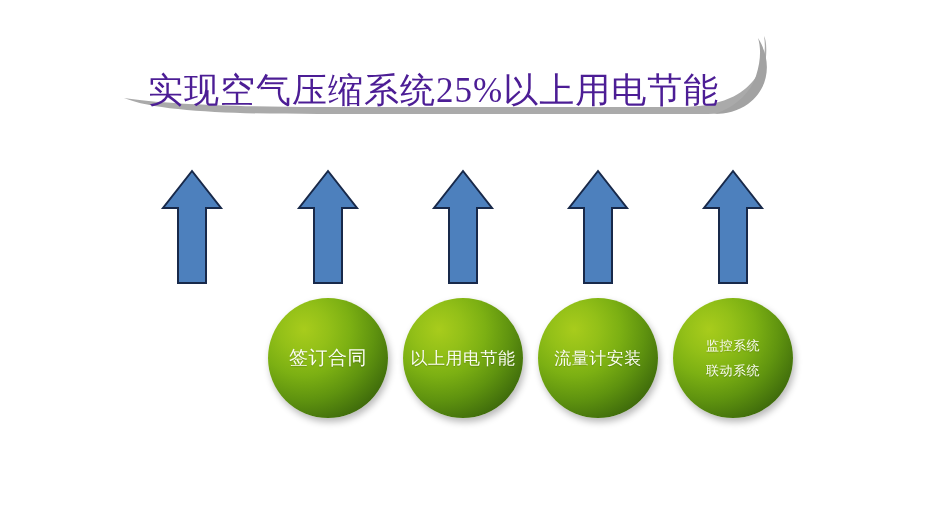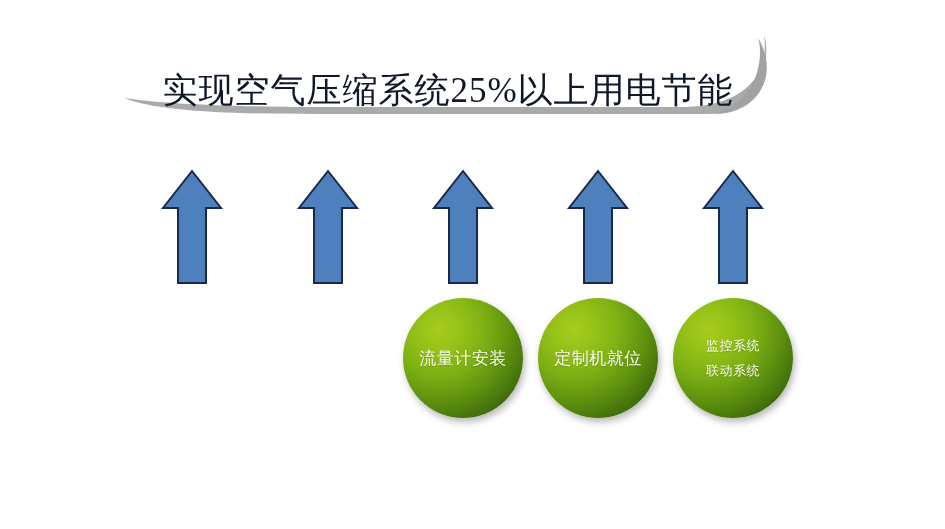--- a/index.html
+++ b/index.html
@@ -33,26 +33,25 @@
     left: 0;
     top: 0;
     width: 660px;
     height: 105px;
   }
   #title-text {
     position: absolute;
     left: 30px;
     top: 40px;
     width: 600px;
-    text-align: center;
     font-family: "Liberation Serif", "DejaVu Serif", serif;
     font-size: 35px;
     line-height: 42px;
     letter-spacing: 1px;
-    color: #0f172a;
+    color: #4c1d95;
     white-space: nowrap;
   }
 
   
   #arrows-row {
     position: absolute;
     left: 0;
     top: 168px;
     width: 945px;
     height: 120px;
@@ -172,27 +171,30 @@
       <svg viewBox="0 0 64 118" width="64" height="118" xmlns="http://www.w3.org/2000/svg">
         <polygon points="32,3 61,40 46,40 46,115 18,115 18,40 3,40" fill="#4d80bd" stroke="#18294a" stroke-width="2" stroke-linejoin="miter"></polygon>
       </svg>
     </div>
 
   </div>
 
   <div id="circles-row">
 
 
+    <div class="circle-item" style="left:268px;">
+      <span class="circle-label">签订合同</span>
+    </div>
 
     <div class="circle-item" style="left:403px;">
+      <span class="circle-label small">以上用电节能</span>
+    </div>
+
+    <div class="circle-item" style="left:538px;">
       <span class="circle-label small">流量计安装</span>
-    </div>
-
-    <div class="circle-item" style="left:538px;">
-      <span class="circle-label small">定制机就位</span>
     </div>
 
     <div class="circle-item" style="left:673px;">
       <span class="circle-label multiline">监控系统
 联动系统</span>
     </div>
 
   </div>
 
 </div>

